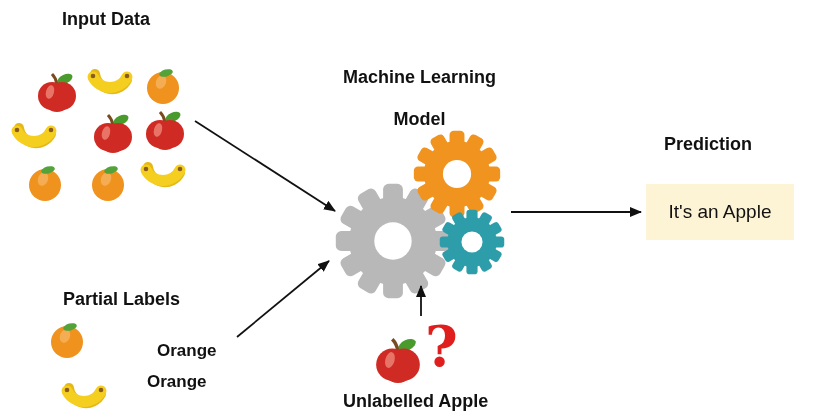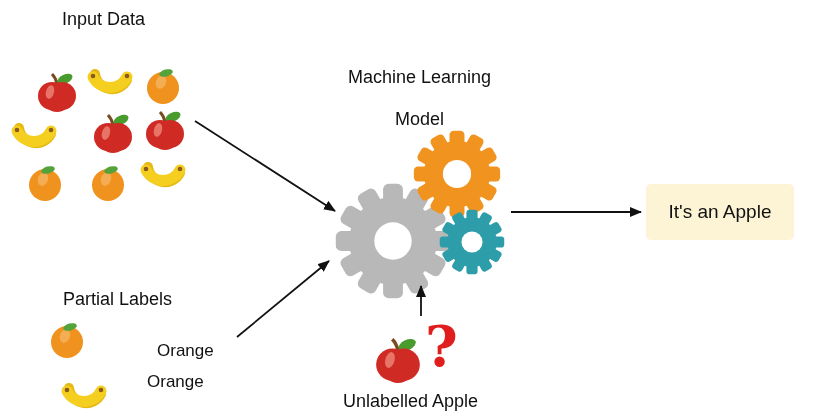--- a/index.html
+++ b/index.html
@@ -1,28 +1,28 @@
 <!DOCTYPE html>
 <html><head>
 <meta charset="utf-8">
 <style>
   html,body { margin:0; padding:0; background:#fff; }
   .stage {
     position:relative; width:828px; height:416px; background:#ffffff;
     font-family:"Liberation Sans", sans-serif; color:#111; overflow:hidden;
   }
   .overlay { position:absolute; left:0; top:0; width:828px; height:416px; }
-  .lbl { position:absolute; white-space:nowrap; }
+  .lbl { position:absolute; white-space:nowrap;font-weight:bold; }
   .lbl-input    { left:62px;  top:9px;   font-size:18px; }
   .lbl-model    { left:327px; top:56px;  width:185px; text-align:center;
                   font-size:18px; line-height:42px; white-space:normal; }
   .lbl-pred     { left:664px; top:134px; font-size:18px; }
   .pred-box     { position:absolute; left:646px; top:184px; width:148px; height:56px;
                   background:#fdf4d6; display:flex; align-items:center; justify-content:center;
-                  font-size:19px; border-radius:5px; }
+                  font-size:19px; border-radius:0; }
   .lbl-partial  { left:63px;  top:289px; font-size:18px; }
   .lbl-orange   { left:157px; top:341px; font-size:17px;text-align:center; }
   .lbl-banana   { left:147px; top:372px; font-size:17px; }
   .lbl-unlab    { left:343px; top:391px; font-size:18px; }
   .qmark        { position:absolute; left:425px; top:318px; font-size:56px; line-height:1;
                   font-family:"DejaVu Serif", serif; font-weight:700; color:#e01e1e; }
 </style>
 </head>
 <body>
 
@@ -96,20 +96,21 @@
     <g stroke="#111" stroke-width="1.8">
       <line x1="195" y1="121" x2="335" y2="211" marker-end="url(#arrowhead)"></line>
       <line x1="237" y1="337" x2="329" y2="261" marker-end="url(#arrowhead)"></line>
       <line x1="421" y1="316" x2="421" y2="286" marker-end="url(#arrowhead)"></line>
       <line x1="511" y1="212" x2="641" y2="212" marker-end="url(#arrowhead)"></line>
     </g>
   </svg>
 
   <div class="lbl lbl-input">Input Data</div>
   <div class="lbl lbl-model">Machine Learning Model</div>
+  <div class="lbl lbl-pred">Prediction</div>
 
   <div class="pred-box">
     <span>It's an Apple</span>
   </div>
 
   <div class="lbl lbl-partial">Partial Labels</div>
   <div class="lbl lbl-orange">Orange</div>
   <div class="lbl lbl-banana">Orange</div>
   <div class="lbl lbl-unlab">Unlabelled Apple</div>
 

